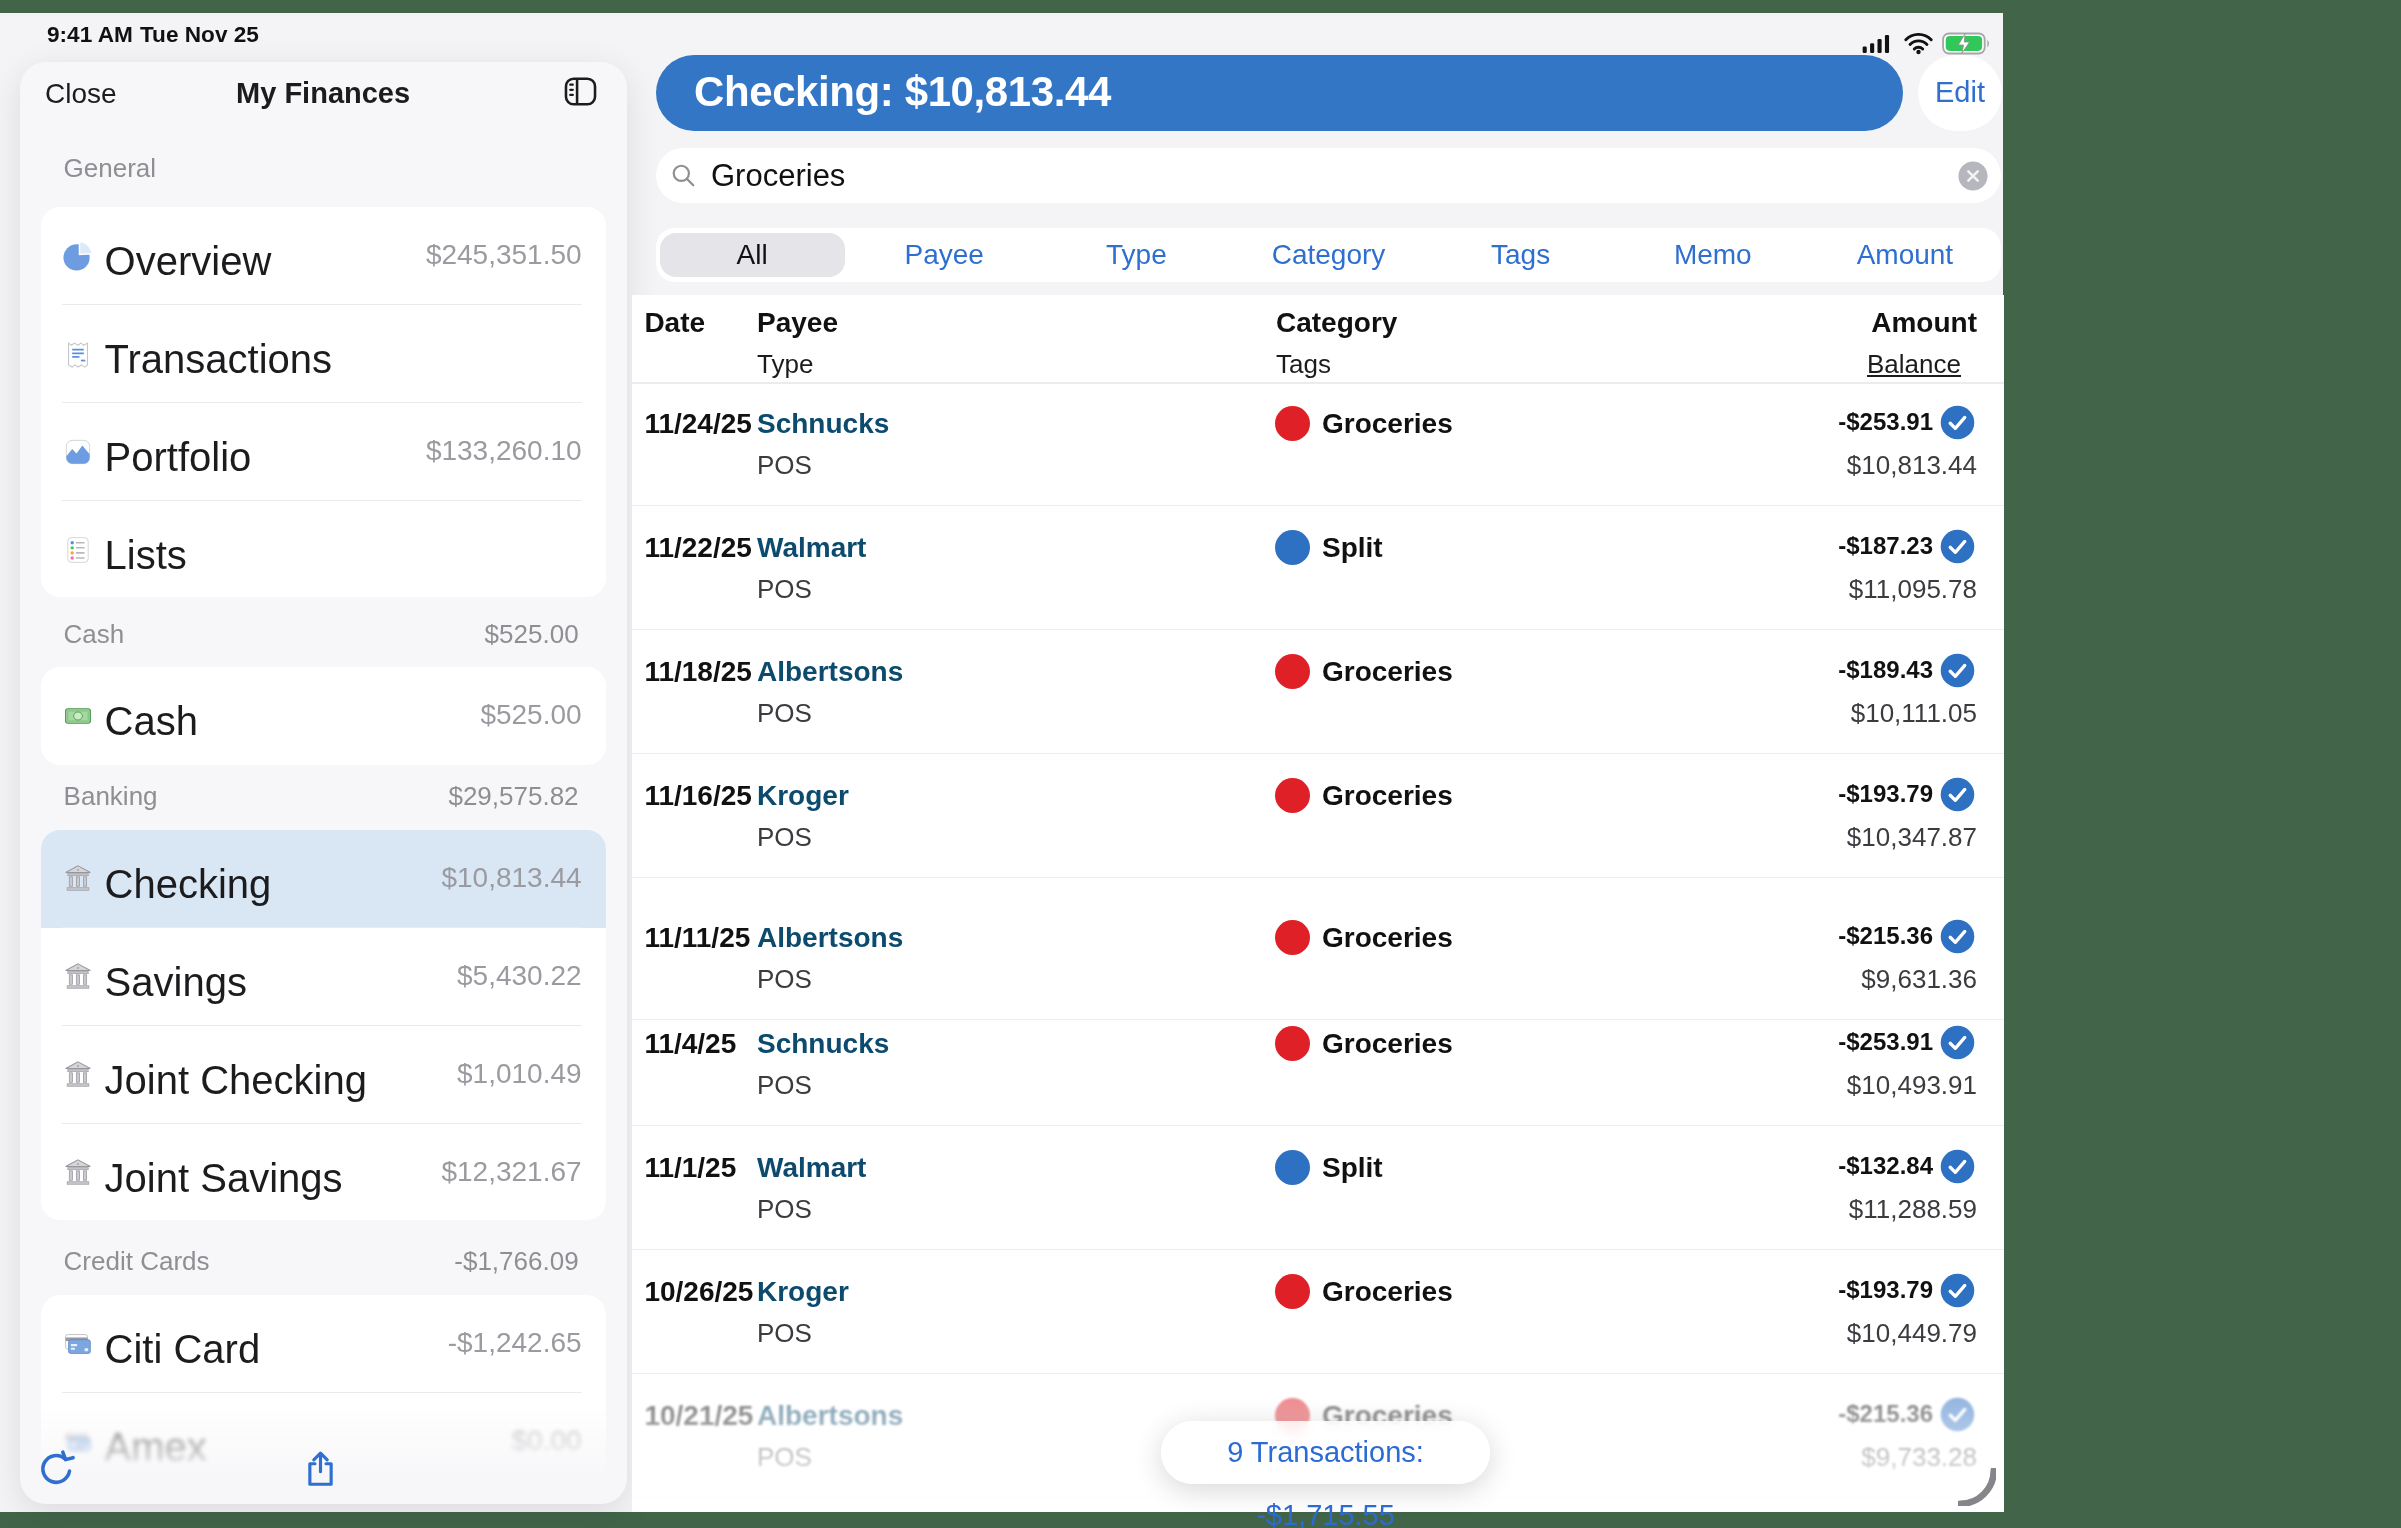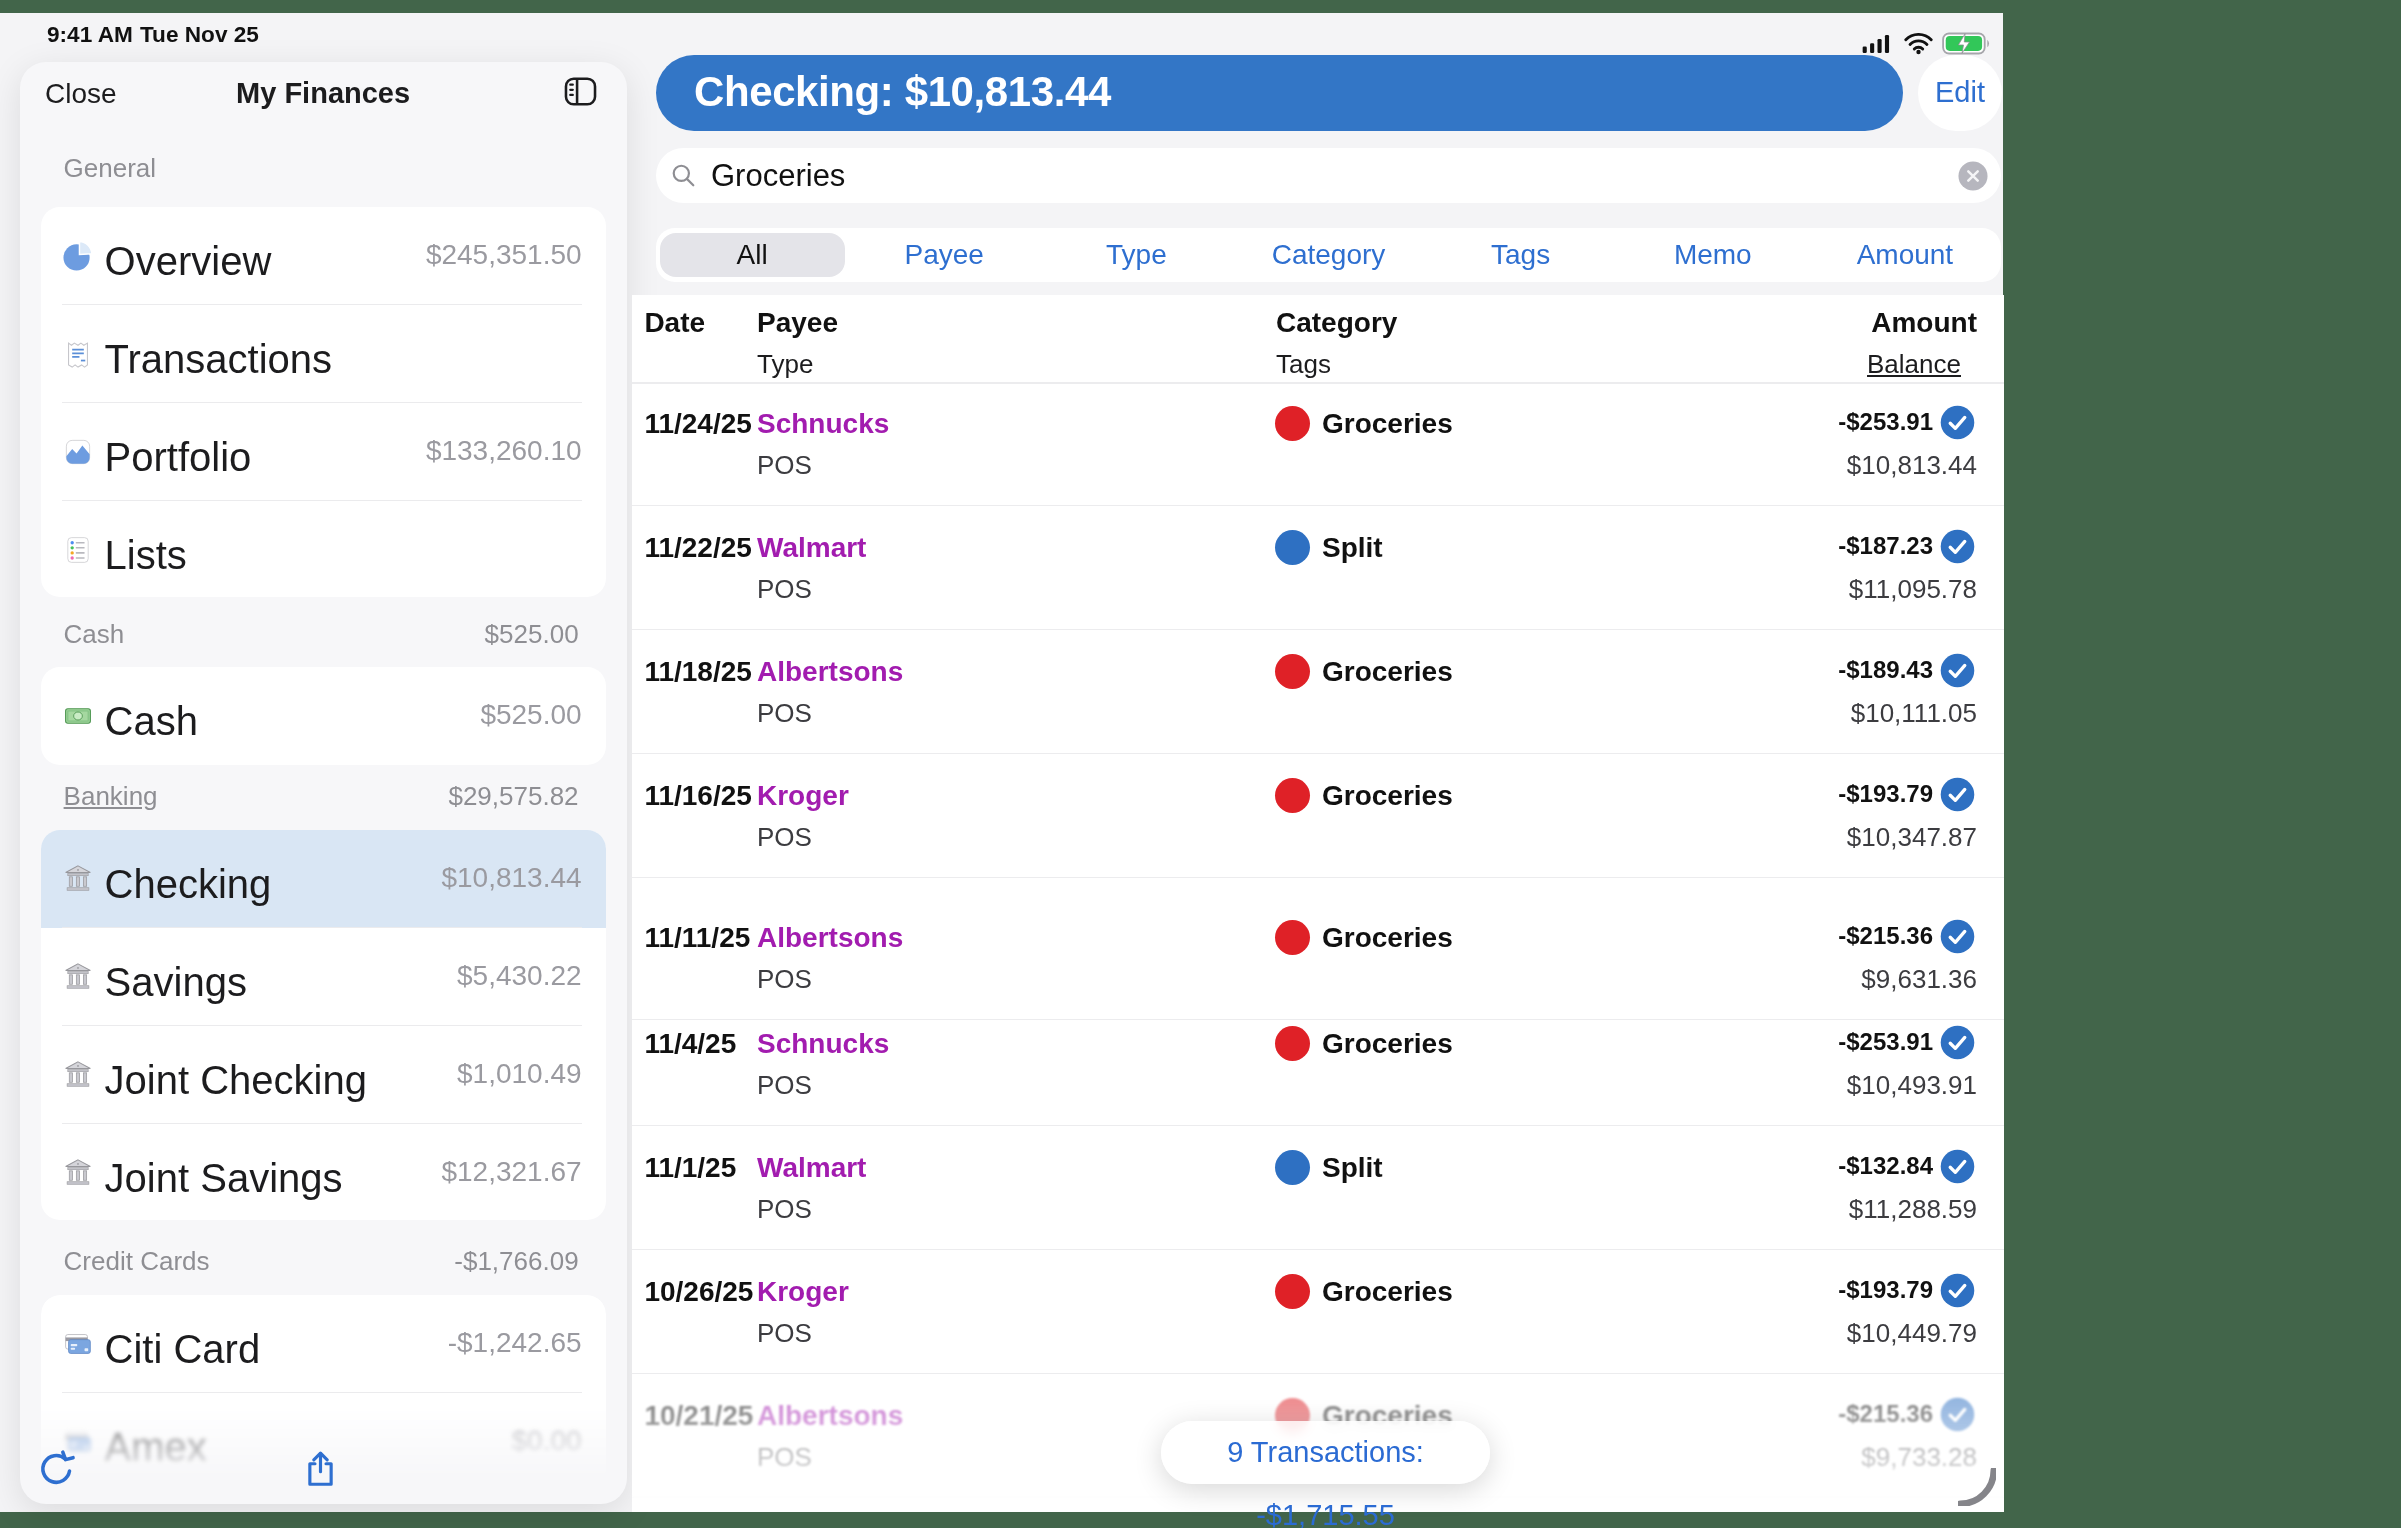--- a/index.html
+++ b/index.html
@@ -57,21 +57,21 @@
   .list { position:absolute; left:632px; top:282px; width:1372px; height:1217px; background:#fff; }
   .th1 { position:absolute; top:11.6px; font-size:28px; font-weight:700; color:#111; }
   .th2 { position:absolute; top:54px; font-size:26px; color:#1c1c1e; }
   .th-divider { position:absolute; left:0; right:0; top:87px; height:1.5px; background:#ececee; }
 
   .trow { position:absolute; left:0; right:0; height:124px; }
   .trow.faded { opacity:.6; filter:blur(1.1px);
                 -webkit-mask-image:linear-gradient(to bottom,rgba(0,0,0,1),rgba(0,0,0,.25));
                 mask-image:linear-gradient(to bottom,rgba(0,0,0,1),rgba(0,0,0,.25)); }
   .t-date  { position:absolute; left:12.4px;  top:26px; font-size:28px; font-weight:700; color:#111; }
-  .t-payee { position:absolute; left:125px; top:26px; font-size:28px; font-weight:700; color:#a21caf; }
+  .t-payee { position:absolute; left:125px; top:26px; font-size:28px; font-weight:700; color:#0c4a6e; }
   .t-dot   { position:absolute; left:643px; top:24px; width:35px; height:35px; border-radius:50%; }
   .t-cat   { position:absolute; left:690px; top:26px; font-size:28px; font-weight:700; color:#111; }
   .t-amount{ position:absolute; right:71px; top:26px; font-size:24px; font-weight:700; color:#111; }
   .t-check { position:absolute; left:1308px; top:22.6px; width:35px; height:35px; }
   .t-type  { position:absolute; left:125px; top:68px; font-size:26px; color:#3c3c40; }
   .t-balance{ position:absolute; right:27px; top:68px; font-size:26px; color:#3c3c40; }
   .t-divider { position:absolute; left:0; right:0; bottom:0; height:1.5px; background:#ececee; }
 
   .summary-pill { position:absolute; left:1161px; top:1408px; width:329px; height:63px; border-radius:32px;
                   background:rgba(255,255,255,.8); box-shadow:0 5.8px 29px rgba(0,0,0,.16);
@@ -176,21 +176,21 @@
             <div class="sb-row first last">
               <span class="sb-row-icon"><svg width="32" height="32" viewBox="0 0 44 44">
                   <rect x="5" y="12" width="34" height="20" rx="3" fill="#a5d8a0" stroke="#4f9752" stroke-width="1.6"></rect>
                   <rect x="8" y="15" width="28" height="14" fill="none" stroke="#7dbf7f" stroke-width="1.4"></rect>
                   <ellipse cx="22" cy="22" rx="6" ry="5.5" fill="#c9ecc5" stroke="#4f9752" stroke-width="1.2"></ellipse>
                 </svg></span>
               <span class="sb-row-label">Cash</span>
               <span class="sb-row-value">$525.00</span>
             </div>
           </div>
-          <div class="sb-section-label" style="top: 719px; text-decoration: underline;">Banking</div>
+          <div class="sb-section-label" style="top: 719px;">Banking</div>
           <div class="sb-section-value" style="top: 719px;">$29,575.82</div>
           <div class="sb-card" style="top: 768px; height: 390px;">
             <div class="sb-row selected first">
               <span class="sb-row-icon"><svg width="32" height="32" viewBox="0 0 44 44">
                   <path d="M22 4 L39 13 H5 Z" fill="#d5d5da" stroke="#97979c" stroke-width="1.4"></path>
                   <circle cx="22" cy="9.5" r="1.2" fill="#97979c"></circle>
                   <rect x="8" y="14.5" width="28" height="3" fill="#c3c3c9" stroke="#97979c" stroke-width="0.8"></rect>
                   <rect x="10" y="19" width="4.5" height="13" fill="#c9c9cf" stroke="#97979c" stroke-width="1"></rect>
                   <rect x="19.7" y="19" width="4.5" height="13" fill="#c9c9cf" stroke="#97979c" stroke-width="1"></rect>
                   <rect x="29.4" y="19" width="4.5" height="13" fill="#c9c9cf" stroke="#97979c" stroke-width="1"></rect>

